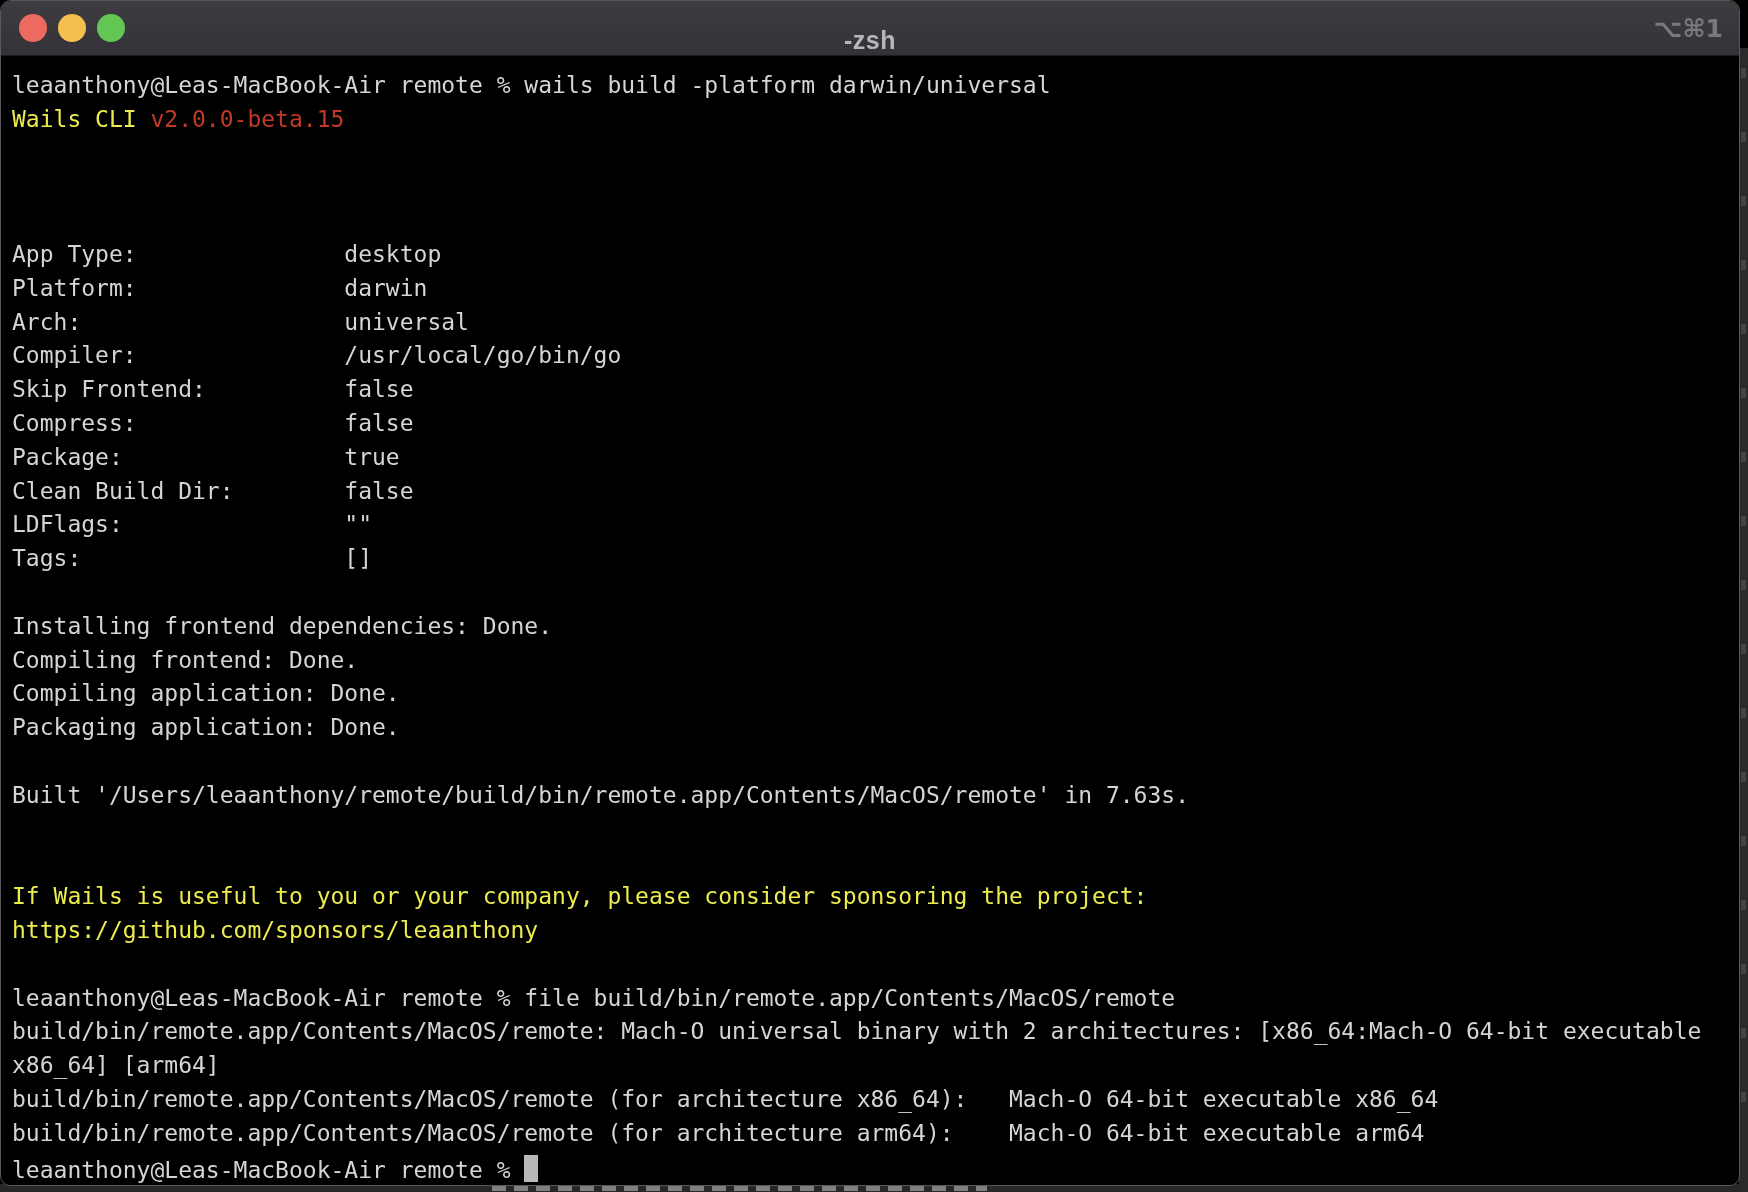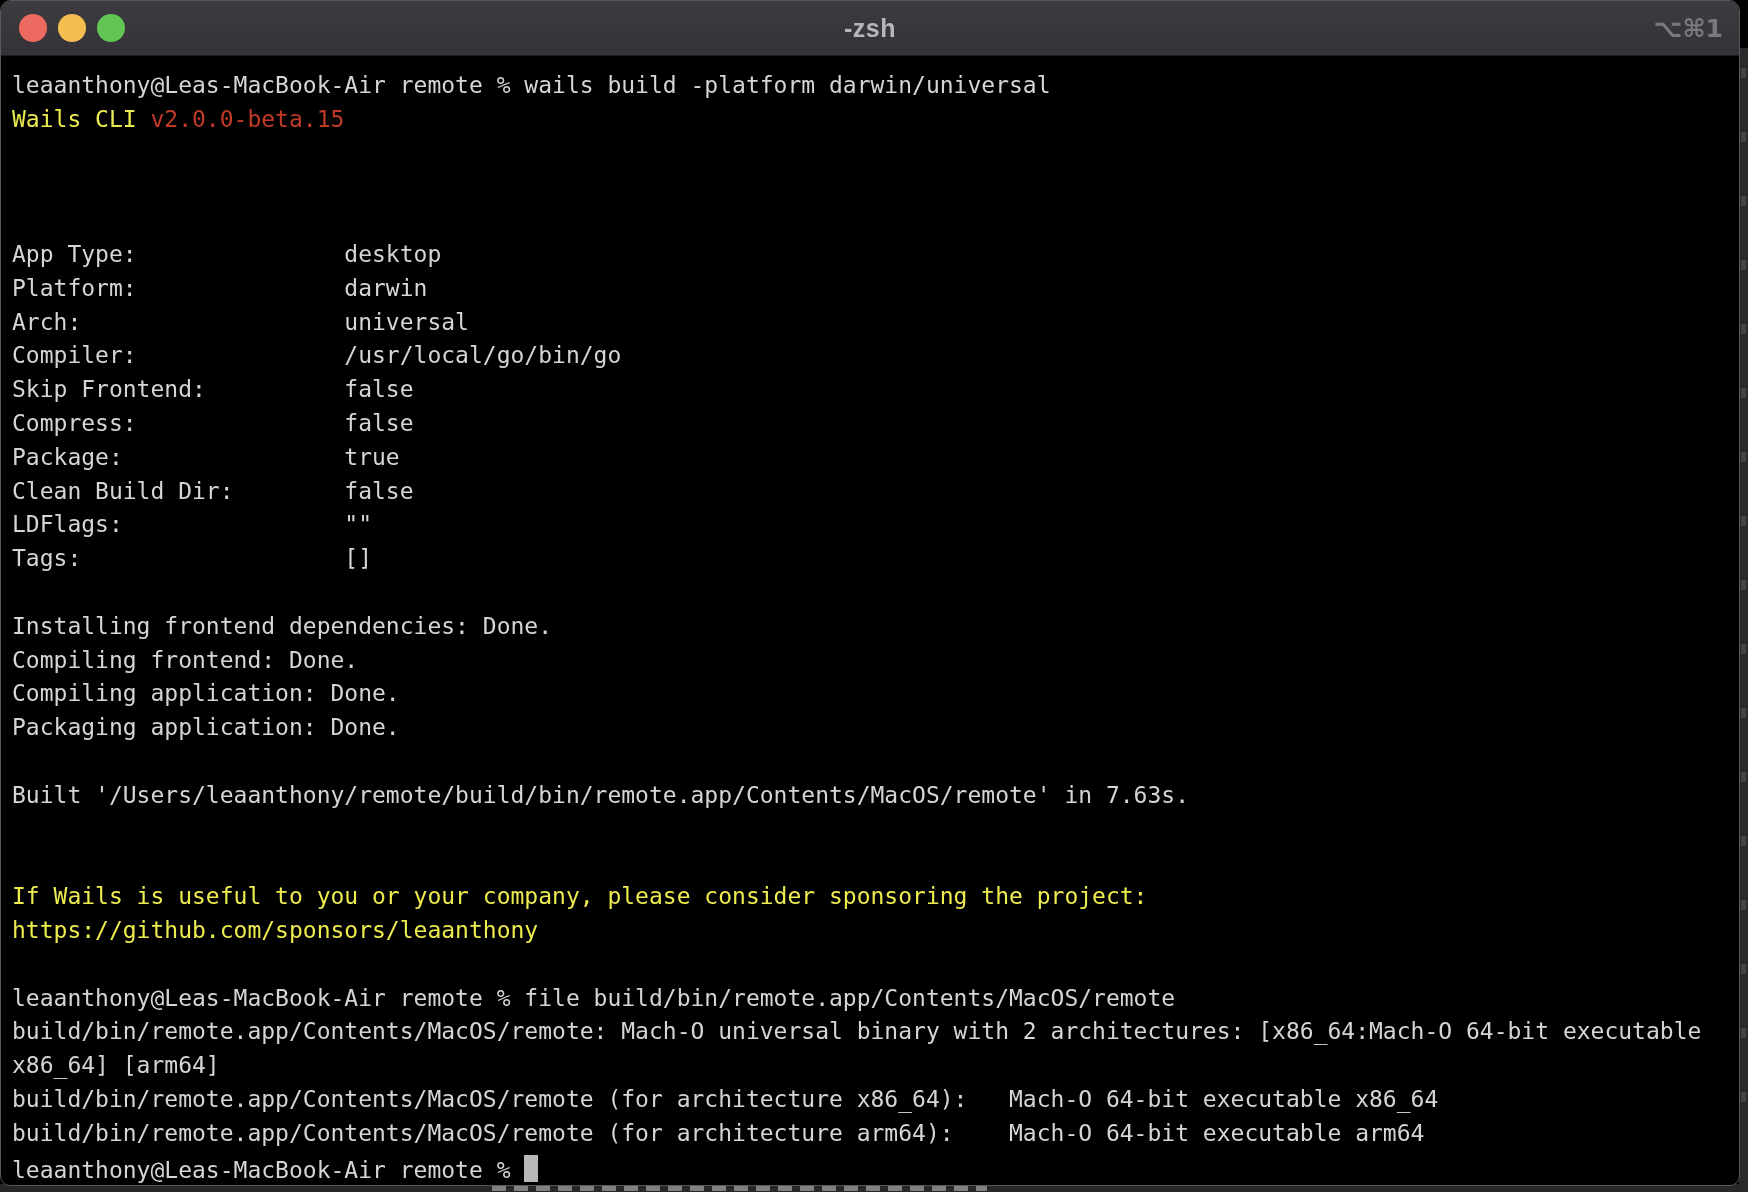--- a/index.html
+++ b/index.html
@@ -69,21 +69,21 @@
     display: flex;
     gap: 11px;
   }
   .light {
     width: 28px; height: 28px;
     border-radius: 50%;
     display: inline-block;
   }
   .window-title {
     position: absolute;
-    left: 0; right: 0; top: 0;
+    left: 0; right: 0; top: 12px;
     height: 54px;
     line-height: 54px;
     text-align: center;
     color: #b8b6ba;
     font-size: 25px;
     font-weight: bold;
     letter-spacing: 0.5px;
   }
   .window-shortcut {
     position: absolute;

